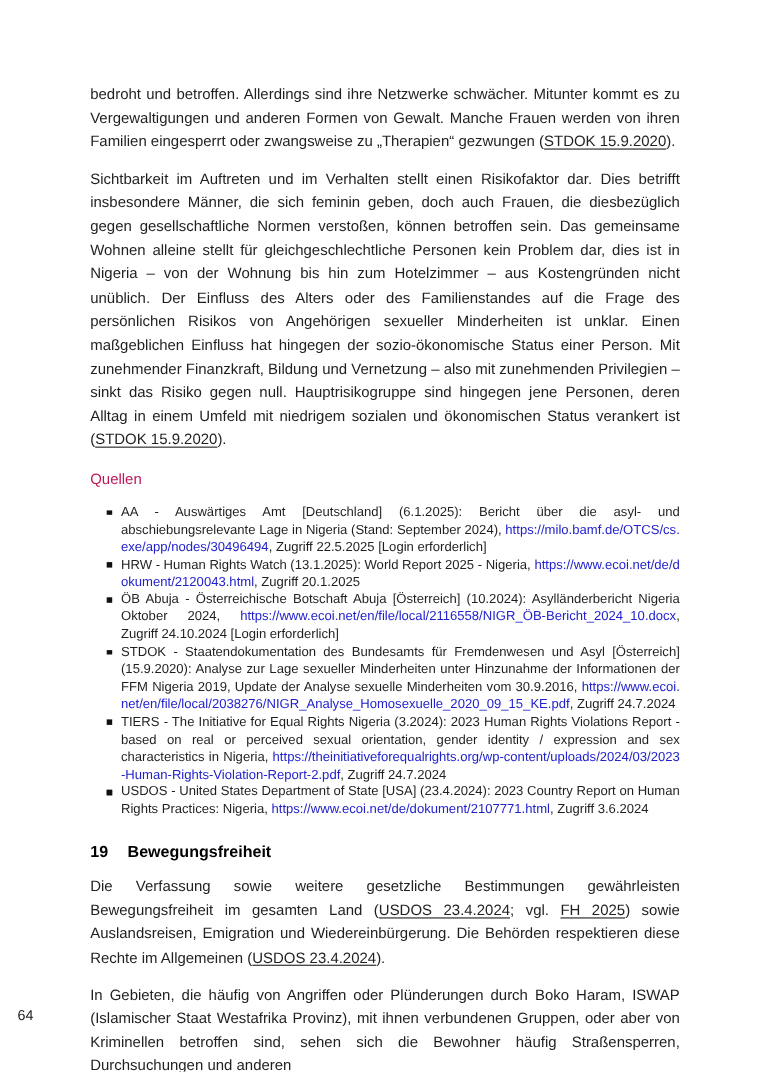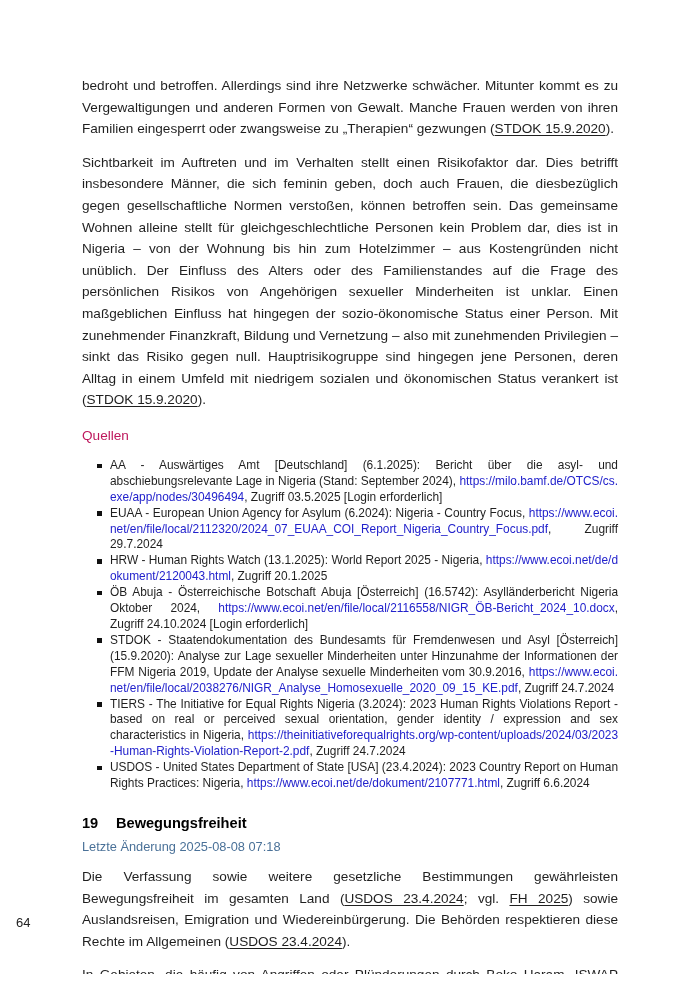--- a/index.html
+++ b/index.html
@@ -94,33 +94,31 @@
 
 <div class="page">
 
   <p class="par"><span>bedroht und betroffen. Allerdings sind ihre Netzwerke schwächer. Mitunter kommt es zu Vergewaltigungen und anderen Formen von Gewalt. Manche Frauen werden von ihren Familien eingesperrt oder zwangsweise zu „Therapien“ gezwungen (</span><span class="ref">STDOK 15.9.2020</span><span>).</span></p>
 
   <p class="par"><span>Sichtbarkeit im Auftreten und im Verhalten stellt einen Risikofaktor dar. Dies betrifft insbesondere Männer, die sich feminin geben, doch auch Frauen, die diesbezüglich gegen gesellschaftliche Normen verstoßen, können betroffen sein. Das gemeinsame Wohnen alleine stellt für gleichgeschlechtliche Personen kein Problem dar, dies ist in Nigeria – von der Wohnung bis hin zum Hotelzimmer – aus Kostengründen nicht unüblich. Der Einfluss des Alters oder des Familienstandes auf die Frage des persönlichen Risikos von Angehörigen sexueller Minderheiten ist unklar. Einen maßgeblichen Einfluss hat hingegen der sozio-ökonomische Status einer Person. Mit zunehmender Finanzkraft, Bildung und Vernetzung – also mit zunehmenden Privilegien – sinkt das Risiko gegen null. Hauptrisikogruppe sind hingegen jene Personen, deren Alltag in einem Umfeld mit niedrigem sozialen und ökonomischen Status verankert ist (</span><span class="ref">STDOK 15.9.2020</span><span>).</span></p>
 
   <h3 class="quellen-heading">Quellen</h3>
 
   <ul class="src-list">
-    <li class="src-item"><span class="marker"></span><span>AA - Auswärtiges Amt [Deutschland] (6.1.2025): Bericht über die asyl- und abschiebungsrelevante Lage in Nigeria (Stand: September 2024), </span><a class="src-link">https://milo.bamf.de/OTCS/cs.exe/app/nodes/30496494</a><span>, Zugriff 03.5.2025 [Login erforderlich]</span></li>
-    <li class="src-item"><span class="marker"></span><span>EUAA - European Union Agency for Asylum (6.2024): Nigeria - Country Focus, </span><a class="src-link">https://www.ecoi.net/en/file/local/2112320/2024_07_EUAA_COI_Report_Nigeria_Country_Focus.pdf</a><span>, Zugriff 29.7.2024</span></li>
+    <li class="src-item"><span class="marker"></span><span>AA - Auswärtiges Amt [Deutschland] (6.1.2025): Bericht über die asyl- und abschiebungsrelevante Lage in Nigeria (Stand: September 2024), </span><a class="src-link">https://milo.bamf.de/OTCS/cs.exe/app/nodes/30496494</a><span>, Zugriff 22.5.2025 [Login erforderlich]</span></li>
     <li class="src-item"><span class="marker"></span><span>HRW - Human Rights Watch (13.1.2025): World Report 2025 - Nigeria, </span><a class="src-link">https://www.ecoi.net/de/dokument/2120043.html</a><span>, Zugriff 20.1.2025</span></li>
-    <li class="src-item"><span class="marker"></span><span>ÖB Abuja - Österreichische Botschaft Abuja [Österreich] (16.5742): Asylländerbericht Nigeria Oktober 2024, </span><a class="src-link">https://www.ecoi.net/en/file/local/2116558/NIGR_ÖB-Bericht_2024_10.docx</a><span>, Zugriff 24.10.2024 [Login erforderlich]</span></li>
+    <li class="src-item"><span class="marker"></span><span>ÖB Abuja - Österreichische Botschaft Abuja [Österreich] (10.2024): Asylländerbericht Nigeria Oktober 2024, </span><a class="src-link">https://www.ecoi.net/en/file/local/2116558/NIGR_ÖB-Bericht_2024_10.docx</a><span>, Zugriff 24.10.2024 [Login erforderlich]</span></li>
     <li class="src-item"><span class="marker"></span><span>STDOK - Staatendokumentation des Bundesamts für Fremdenwesen und Asyl [Österreich] (15.9.2020): Analyse zur Lage sexueller Minderheiten unter Hinzunahme der Informationen der FFM Nigeria 2019, Update der Analyse sexuelle Minderheiten vom 30.9.2016, </span><a class="src-link">https://www.ecoi.net/en/file/local/2038276/NIGR_Analyse_Homosexuelle_2020_09_15_KE.pdf</a><span>, Zugriff 24.7.2024</span></li>
     <li class="src-item"><span class="marker"></span><span>TIERS - The Initiative for Equal Rights Nigeria (3.2024): 2023 Human Rights Violations Report - based on real or perceived sexual orientation, gender identity / expression and sex characteristics in Nigeria, </span><a class="src-link">https://theinitiativeforequalrights.org/wp-content/uploads/2024/03/2023-Human-Rights-Violation-Report-2.pdf</a><span>, Zugriff 24.7.2024</span></li>
     <li class="src-item"><span class="marker"></span></li>
-    <li class="src-item"><span class="marker"></span><span>USDOS - United States Department of State [USA] (23.4.2024): 2023 Country Report on Human Rights Practices: Nigeria, </span><a class="src-link">https://www.ecoi.net/de/dokument/2107771.html</a><span>, Zugriff 6.6.2024</span></li>
+    <li class="src-item"><span class="marker"></span><span>USDOS - United States Department of State [USA] (23.4.2024): 2023 Country Report on Human Rights Practices: Nigeria, </span><a class="src-link">https://www.ecoi.net/de/dokument/2107771.html</a><span>, Zugriff 3.6.2024</span></li>
   </ul>
 
   <h2 class="section-head"><span class="num">19</span><span>Bewegungsfreiheit</span></h2>
 
-  <p class="meta-line">Letzte Änderung 2025-08-08 07:18</p>
 
   <p class="par after-head"><span>Die Verfassung sowie weitere gesetzliche Bestimmungen gewährleisten Bewegungsfreiheit im gesamten Land (</span><span class="ref">USDOS 23.4.2024</span><span>; vgl. </span><span class="ref">FH 2025</span><span>) sowie Auslandsreisen, Emigration und Wiedereinbürgerung. Die Behörden respektieren diese Rechte im Allgemeinen (</span><span class="ref">USDOS 23.4.2024</span><span>).</span></p>
 
   <p class="par"><span>In Gebieten, die häufig von Angriffen oder Plünderungen durch Boko Haram, ISWAP (Islamischer Staat Westafrika Provinz), mit ihnen verbundenen Gruppen, oder aber von Kriminellen betroffen sind, sehen sich die Bewohner häufig Straßensperren, Durchsuchungen und anderen</span></p>
 
   <div class="page-number">64</div>
 
 </div>
 
 </body></html>

